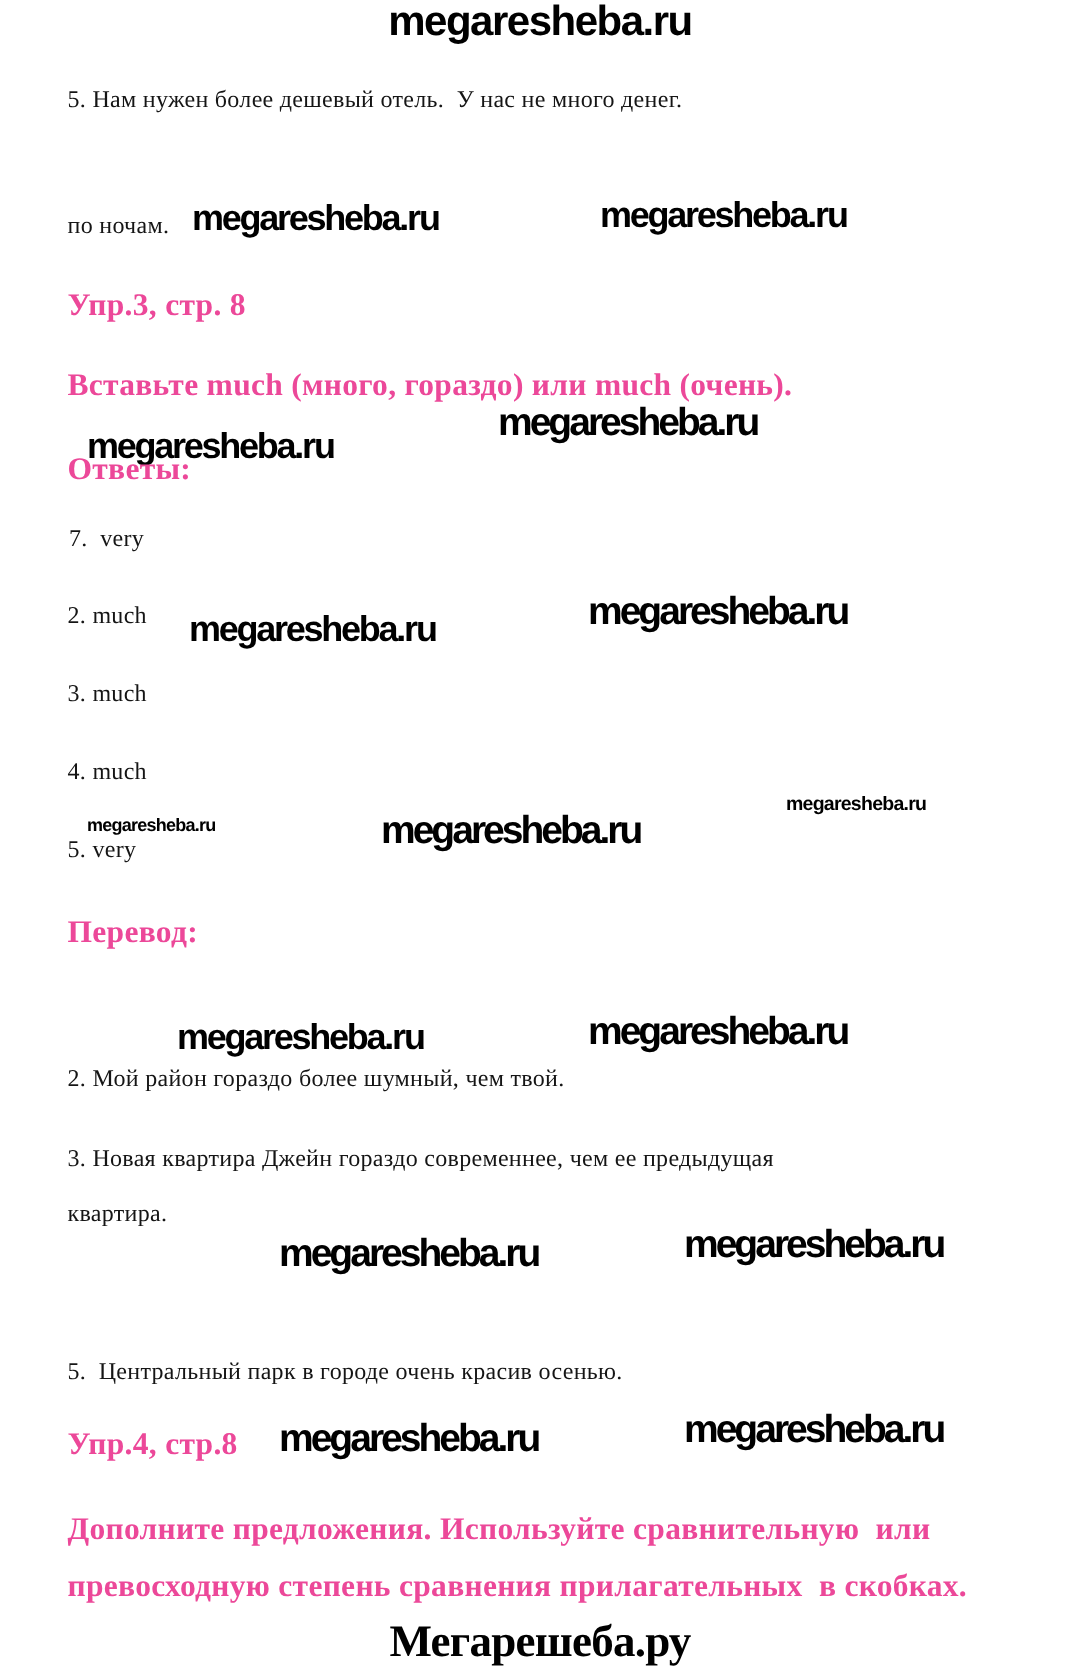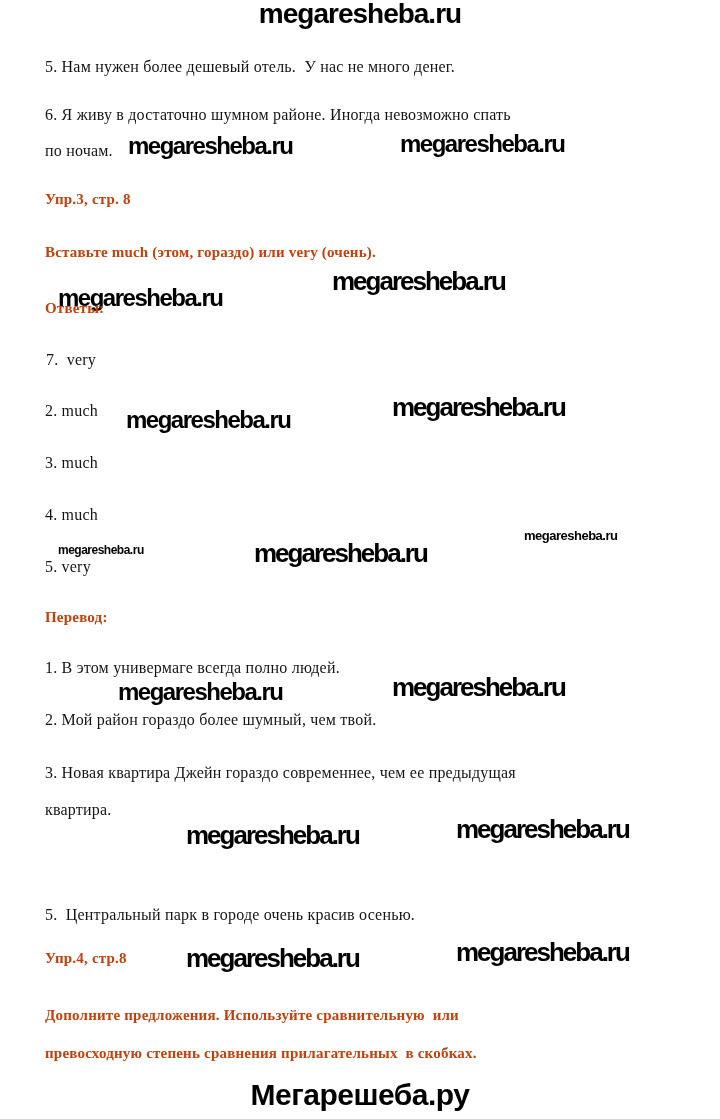--- a/index.html
+++ b/index.html
@@ -13,42 +13,42 @@
     color:#151515;
   }
   .txt{
     position:absolute;
     font-size:16px;
     white-space:pre;
     letter-spacing:0.2px;
   }
   .bold{
     font-weight:bold;
-    font-size:15px;
-    color:#c2410c;
+    font-size:21px;
+    color:#ec4899;
   }
   .wm{
     position:absolute;
     font-family:"Liberation Sans","DejaVu Sans",sans-serif;
     font-weight:bold;
     color:#000;
     white-space:pre;
   }
   .wm-lg{font-size:26px;letter-spacing:-2px;}
   .wm-md{font-size:24px;letter-spacing:-1.5px;}
   .wm-sm{font-size:13px;letter-spacing:-0.5px;}
   .wm-xs{font-size:12px;letter-spacing:-0.5px;}
   .wm-header{
     font-size:28px;letter-spacing:-1px;
     left:50%;transform:translateX(-50%);
     top:-2px;
   }
   .wm-footer{
     position:absolute;
-    font-family:Liberation Sans, sans-serif;
+    font-family:Liberation Serif, serif;
     font-weight:bold;
     font-size:30px;letter-spacing:-0.5px;
     color:#000;
     left:50%;transform:translateX(-50%);
     top:1078px;
     white-space:pre;
   }
   
   .l-item5      {left:45px;top:58px;}
   .l-item6a     {left:45px;top:106px;}
@@ -104,35 +104,33 @@
   <span class="wm wm-xs wm-h">megaresheba.ru</span>
   <span class="wm wm-lg wm-i">megaresheba.ru</span>
   <span class="wm wm-md wm-j">megaresheba.ru</span>
   <span class="wm wm-lg wm-k">megaresheba.ru</span>
   <span class="wm wm-lg wm-l">megaresheba.ru</span>
   <span class="wm wm-lg wm-m">megaresheba.ru</span>
   <span class="wm wm-lg wm-n">megaresheba.ru</span>
   <span class="wm wm-lg wm-o">megaresheba.ru</span>
 
   <div class="txt l-item5">5. Нам нужен более дешевый отель.  У нас не много денег.</div>
-  <div class="txt l-item6a">6. Я живу в достаточно шумном районе. Иногда невозможно спать</div>
   <div class="txt l-item6b">по ночам.</div>
 
   <div class="txt bold l-ex3head">Упр.3, стр. 8</div>
-  <div class="txt bold l-ex3task">Вставьте much (этом, гораздо) или very (очень).</div>
+  <div class="txt bold l-ex3task">Вставьте much (много, гораздо) или much (очень).</div>
 
   <div class="txt bold l-anshead">Ответы:</div>
   <div class="txt l-ans0">7.  very</div>
   <div class="txt l-ans1">2. much</div>
   <div class="txt l-ans2">3. much</div>
   <div class="txt l-ans3">4. much</div>
   <div class="txt l-ans4">5. very</div>
 
   <div class="txt bold l-trhead">Перевод:</div>
-  <div class="txt l-tr0">1. В этом универмаге всегда полно людей.</div>
   <div class="txt l-tr1">2. Мой район гораздо более шумный, чем твой.</div>
   <div class="txt l-tr2a">3. Новая квартира Джейн гораздо современнее, чем ее предыдущая</div>
   <div class="txt l-tr2b">квартира.</div>
   <div class="txt l-tr4">5.  Центральный парк в городе очень красив осенью.</div>
 
   <div class="txt bold l-ex4head">Упр.4, стр.8</div>
   <div class="txt bold l-ex4task2">превосходную степень сравнения прилагательных  в скобках.</div>
   <div class="txt bold l-ex4task1">Дополните предложения. Используйте сравнительную  или</div>
 
   <span class="wm-footer">Мегарешеба.ру</span>

